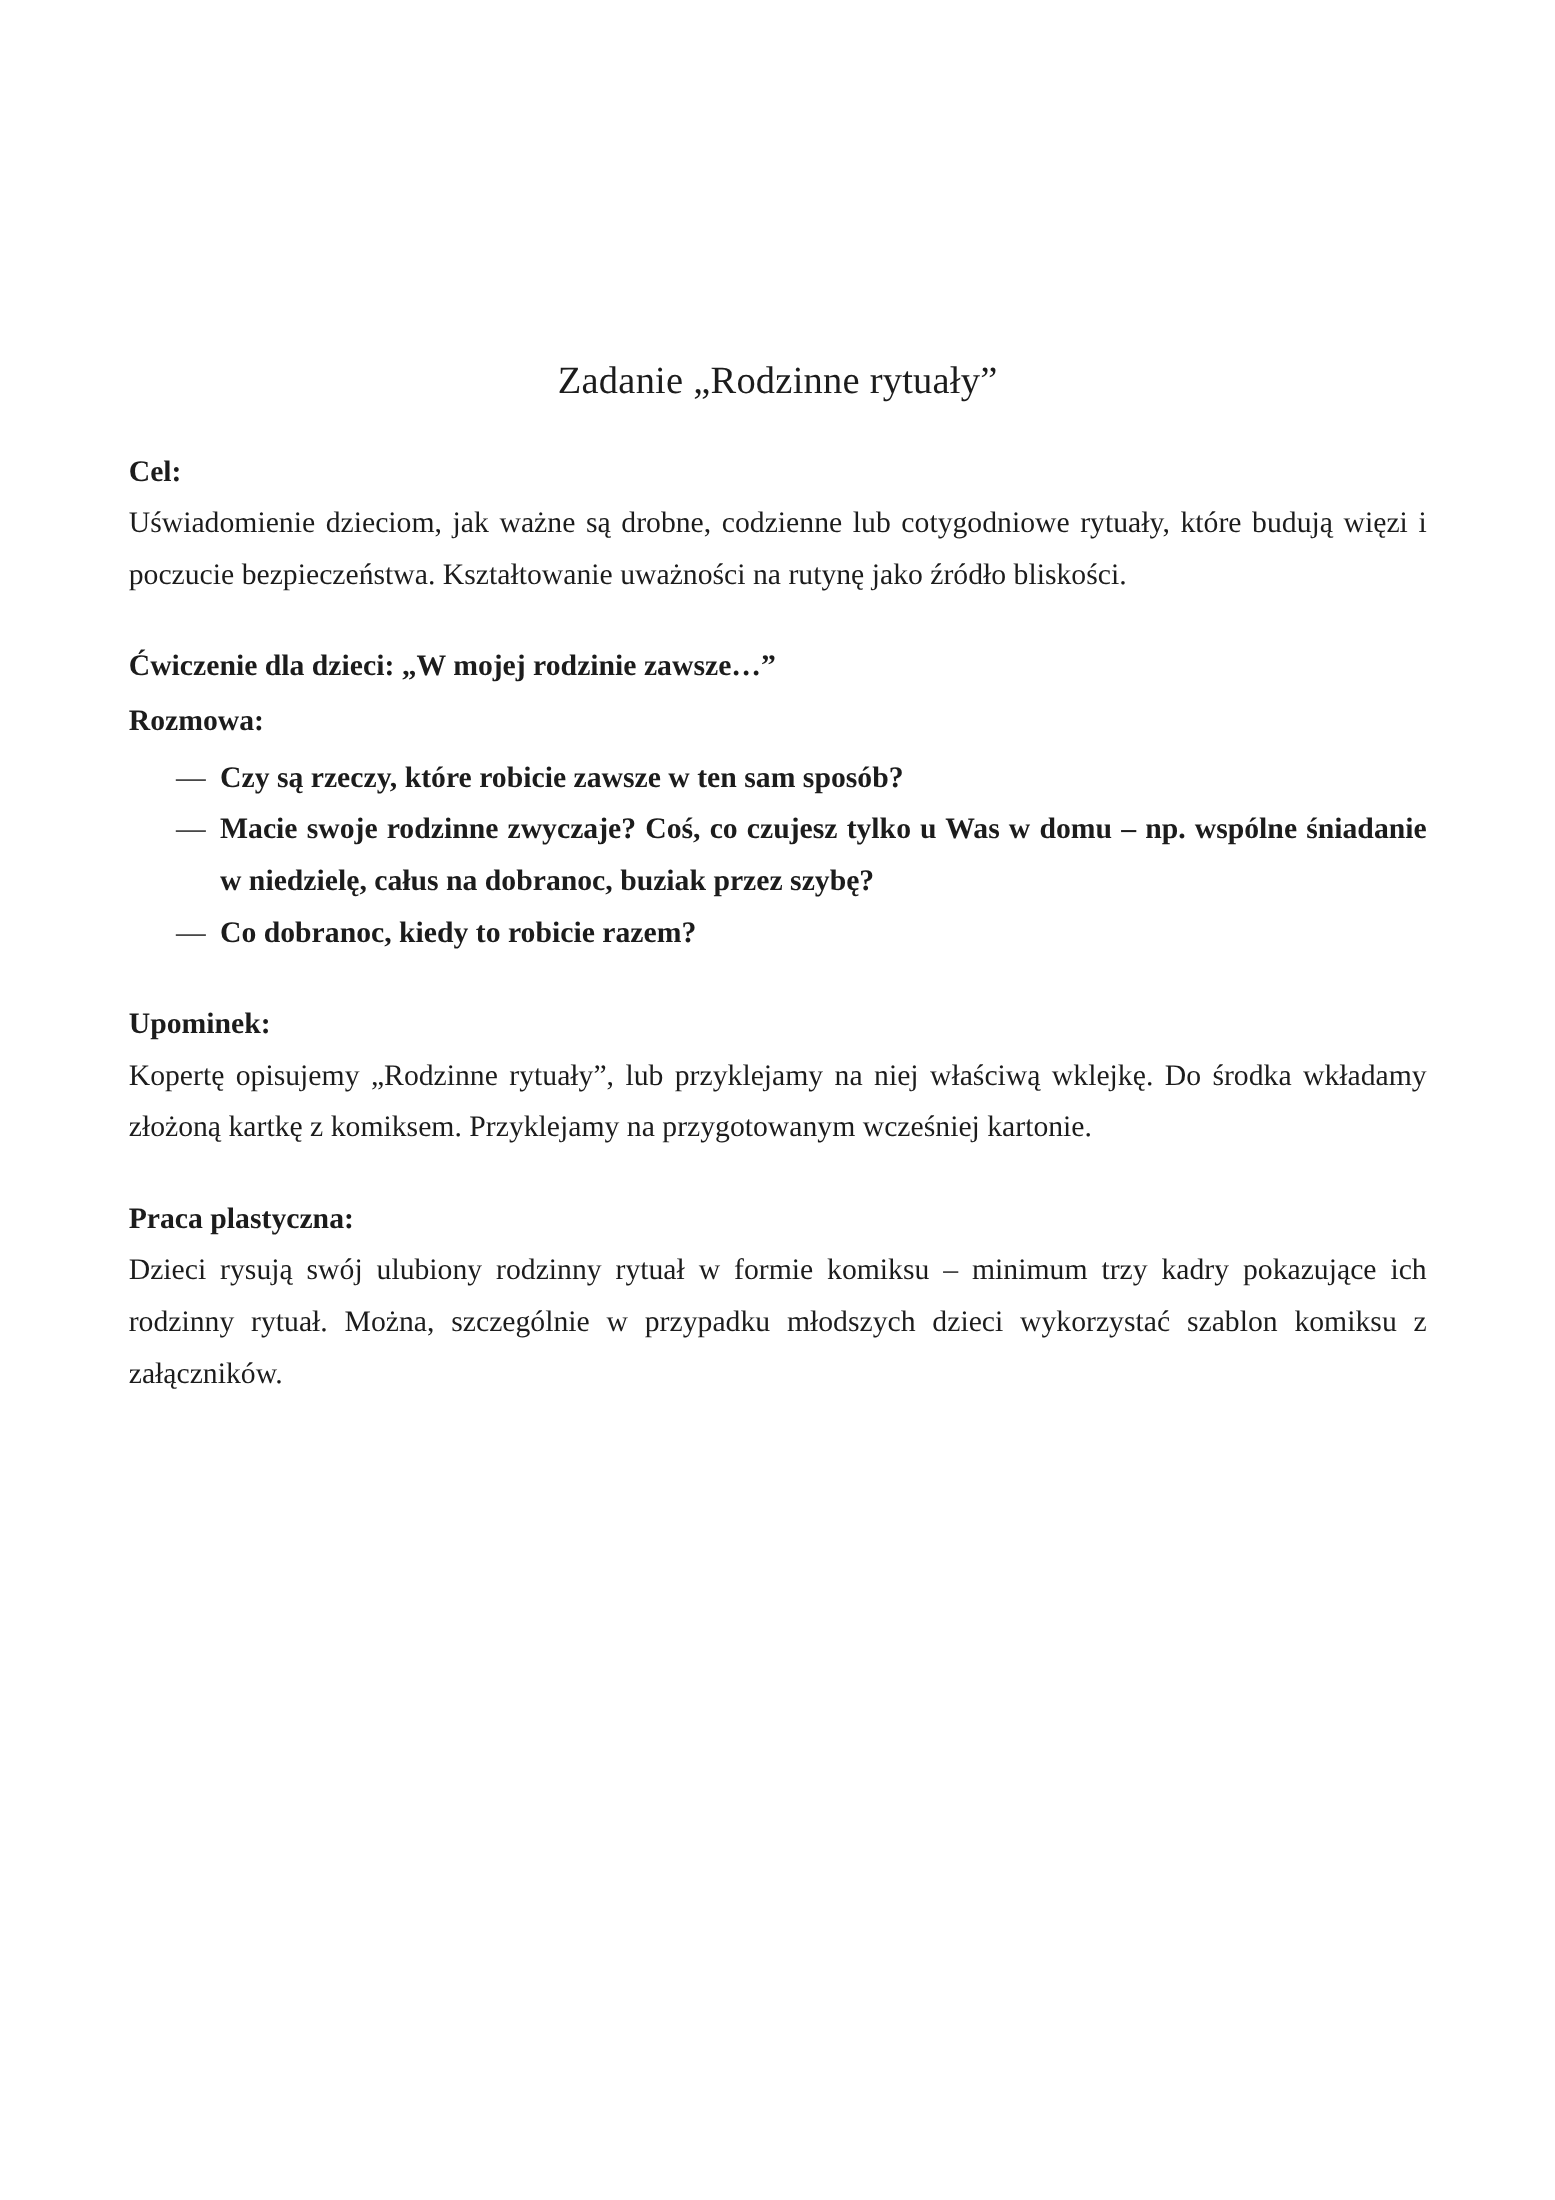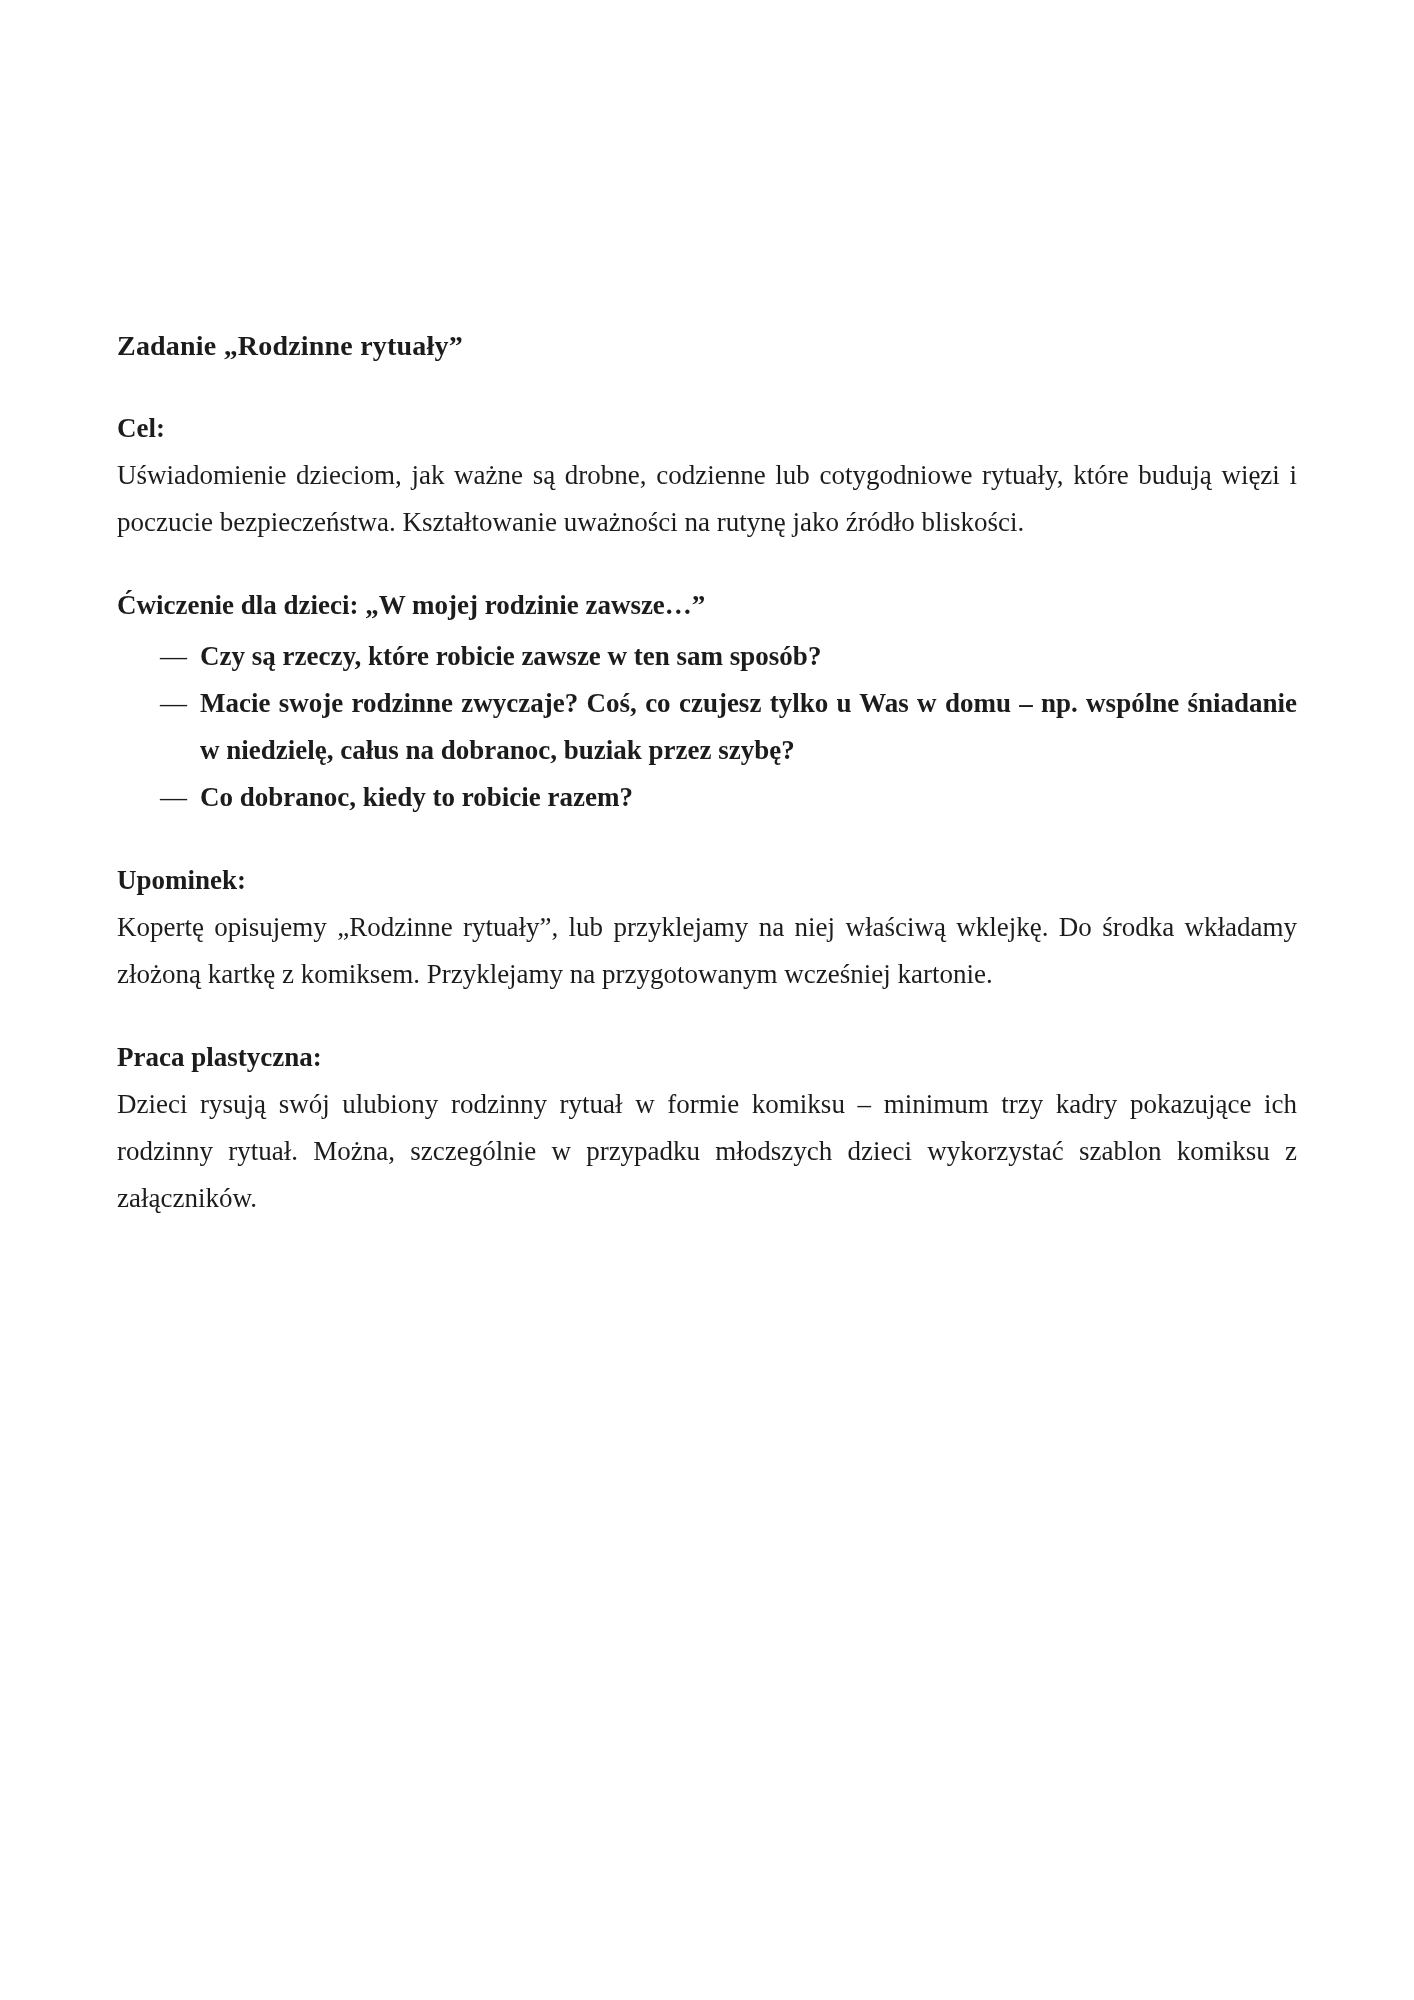--- a/index.html
+++ b/index.html
@@ -16,23 +16,24 @@
     box-sizing: border-box;
     padding: 0 117px;
     font-family: "Liberation Serif", "DejaVu Serif", serif;
     color: #1c1c1c;
     font-size: 27px;
     line-height: 47px;
     overflow: hidden;
   }
   .doc-title {
     margin: 322px 0 0 0;
-    font-size: 28px;
+    font-size: 35px;
     line-height: 47px;
-    font-weight: bold;
+    font-weight: normal;
+    text-align: center;
     letter-spacing: 0.2px;
   }
   .section { margin-top: 36px; }
   .section.first { margin-top: 36px; }
   .section-heading {
     margin: 0;
     font-size: 27px;
     line-height: 47px;
     font-weight: bold;
   }
@@ -69,20 +70,21 @@
 
   <h1 class="doc-title">Zadanie „Rodzinne rytuały”</h1>
 
   <section class="section first">
     <h2 class="section-heading">Cel:</h2>
     <p class="body-par">Uświadomienie dzieciom, jak ważne są drobne, codzienne lub cotygodniowe rytuały, które budują więzi i poczucie bezpieczeństwa. Kształtowanie uważności na rutynę jako źródło bliskości.</p>
   </section>
 
   <section class="section">
     <h2 class="section-heading">Ćwiczenie dla dzieci: „W mojej rodzinie zawsze…”</h2>
+    <h3 class="section-subheading">Rozmowa:</h3>
 
     <div class="bullet-list">
       <div class="bullet-item">
         <span class="bullet-dash">—</span>
         <span class="bullet-text">Czy są rzeczy, które robicie zawsze w ten sam sposób?</span>
       </div>
       <div class="bullet-item">
         <span class="bullet-dash">—</span>
         <span class="bullet-text">Macie swoje rodzinne zwyczaje? Coś, co czujesz tylko u Was w domu – np. wspólne śniadanie w niedzielę, całus na dobranoc, buziak przez szybę?</span>
       </div>

